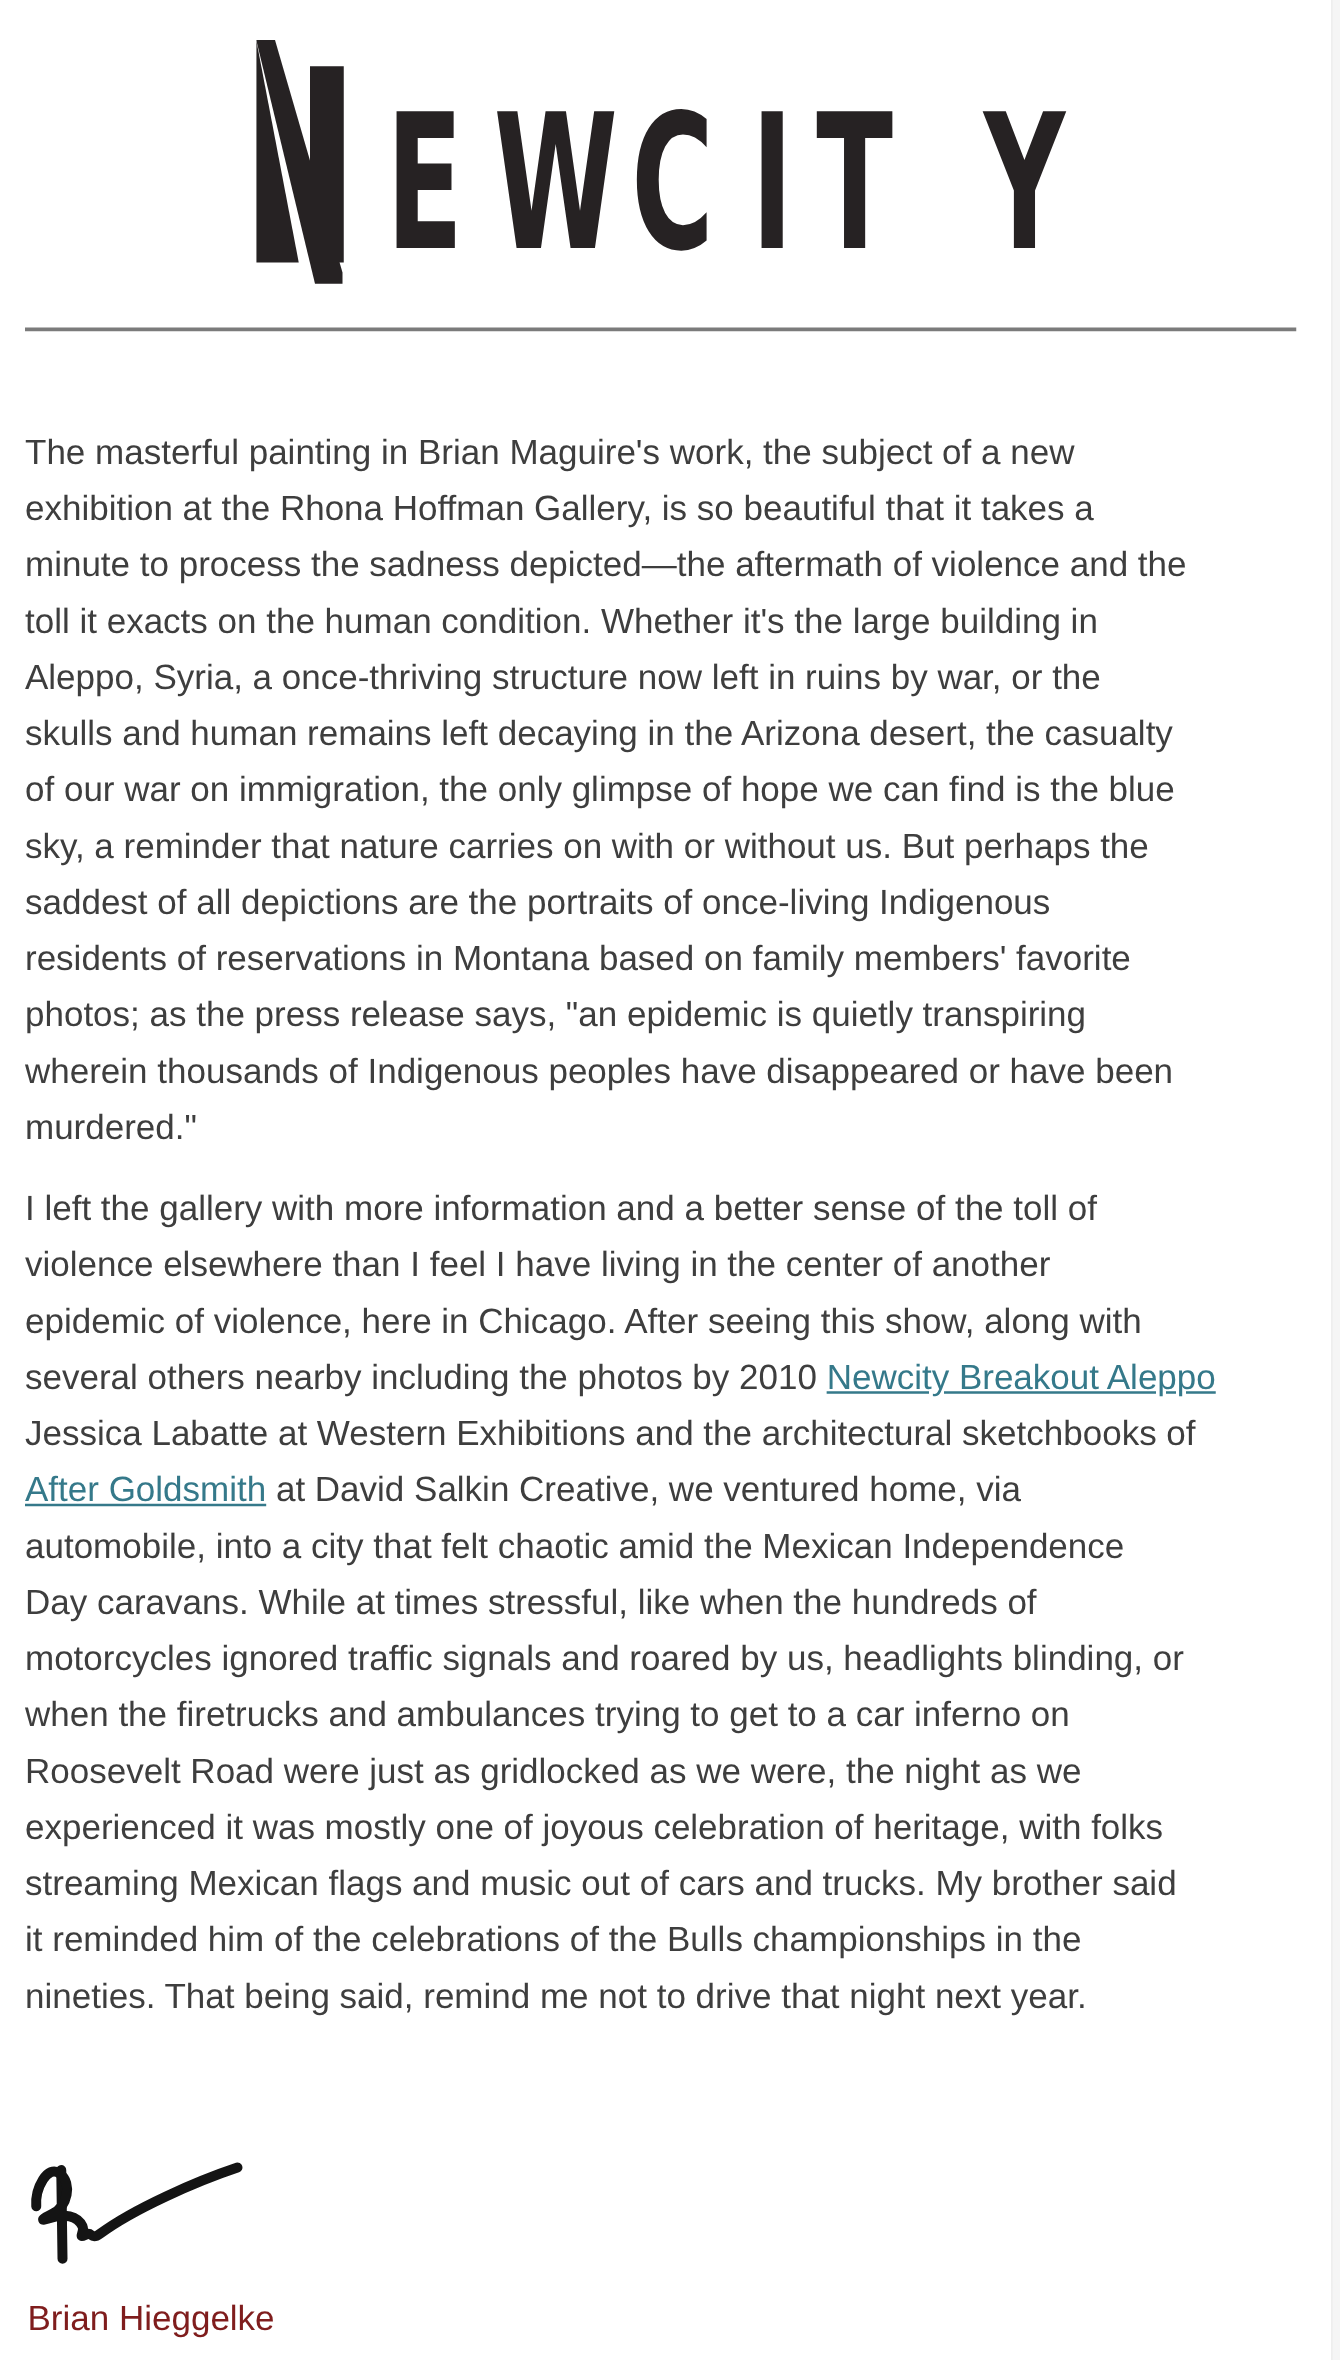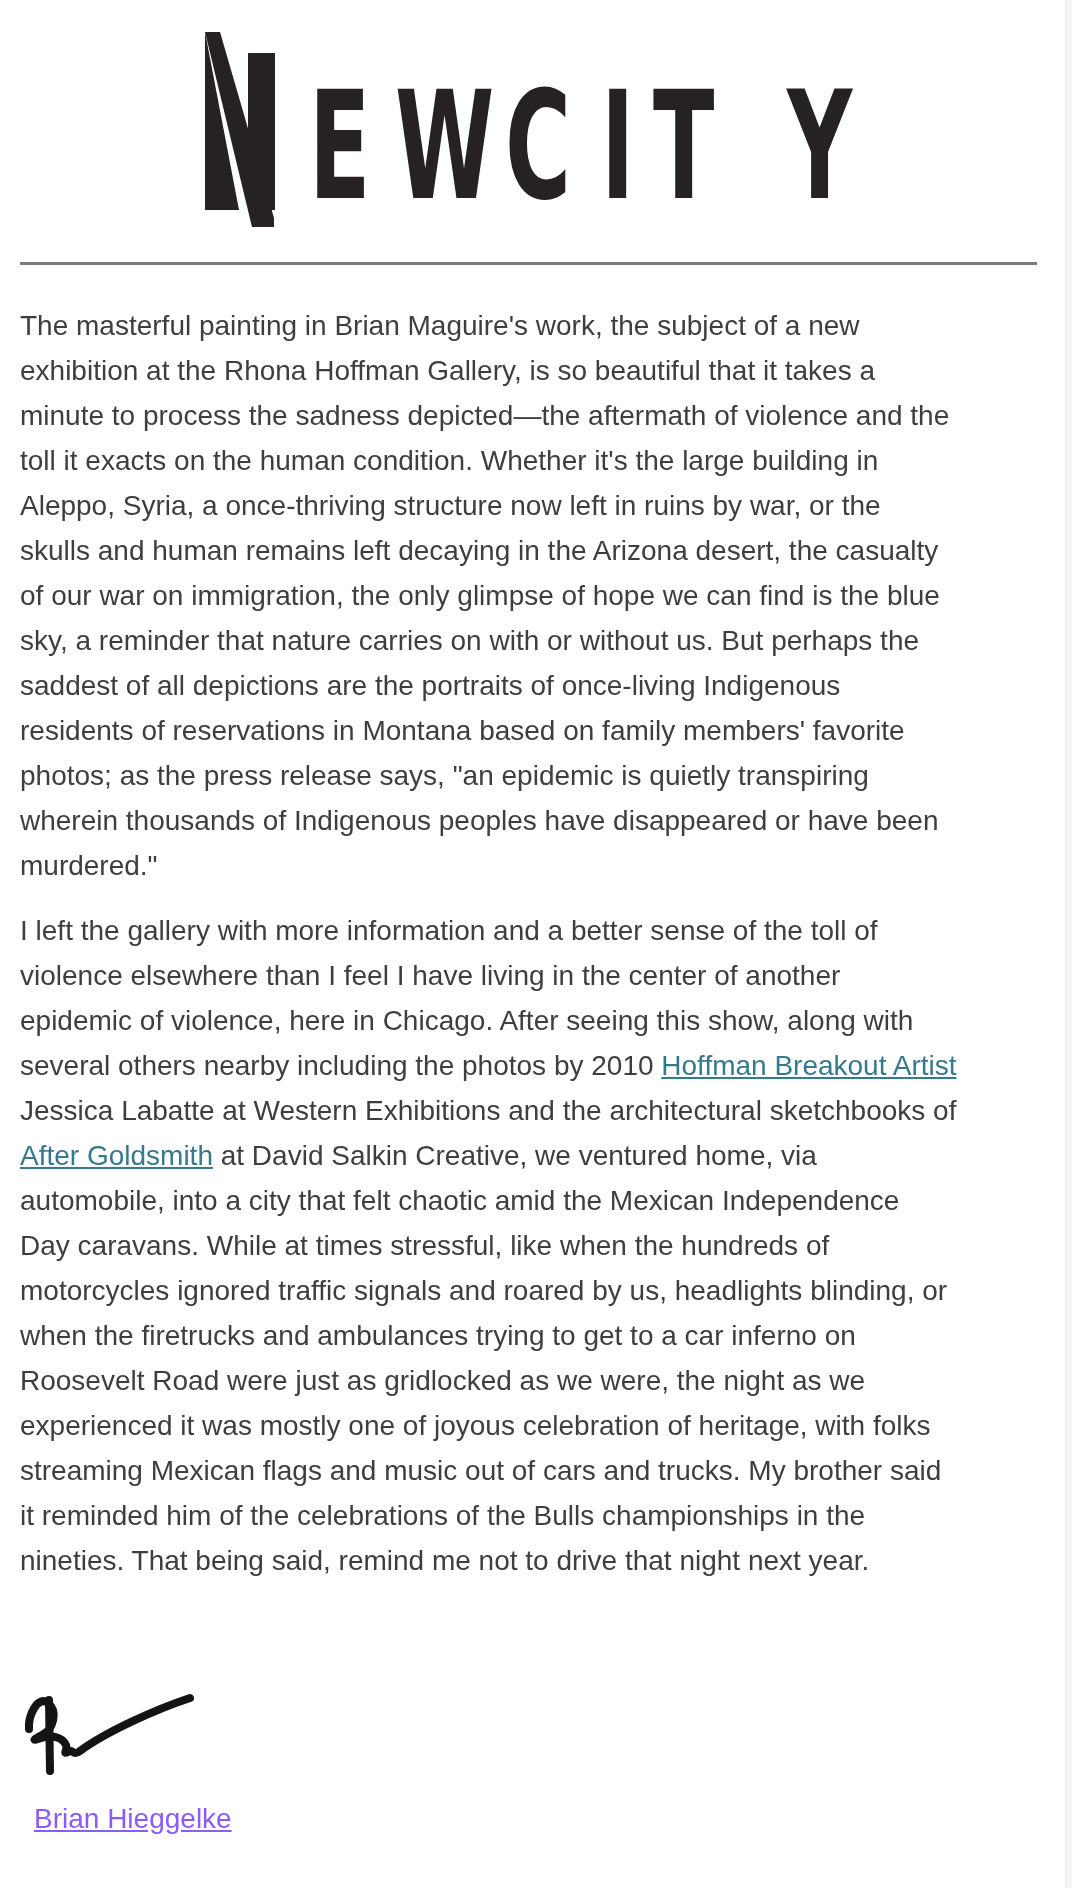--- a/index.html
+++ b/index.html
@@ -22,21 +22,21 @@
     width: 660px;
     height: 200px;
   }
   hr.divider {
     border: none;
     border-top: 3px solid #7b7b7b;
     width: 1017px;
     margin: 32px 0 0 0;
   }
   .article {
-    margin-top: 38px; 
+    margin-top: 74px; 
     width: 1030px;
     color: #3e3e3e;
     font-size: 28px;
     line-height: 45px;
   }
   .article p {
     white-space: pre-wrap;
     margin: 0 0 20px 0;
   }
   .article a {
@@ -45,25 +45,24 @@
     text-decoration-color: #35798a;
     cursor: pointer;
   }
   .sig-svg {
     display: block;
     margin: 104px 0 0 2px;
     width: 180px;
     height: 90px;
   }
   .author-name {
-    margin: 25px 0 0 14px;
-    color: #8b5cf6;
+    margin: 25px 0 0 2px;
+    color: #7f1d1d;
     font-size: 28px;
     line-height: 34px;
-    text-decoration: underline;
   }
   .edge-strip {
     position: absolute;
     top: 0;
     right: 0;
     width: 7px;
     height: 100%;
     background: #f5f5f5;
     border-left: 1px solid #ebebeb;
   }
@@ -104,21 +103,21 @@
 of our war on immigration, the only glimpse of hope we can find is the blue
 sky, a reminder that nature carries on with or without us. But perhaps the
 saddest of all depictions are the portraits of once-living Indigenous
 residents of reservations in Montana based on family members' favorite
 photos; as the press release says, "an epidemic is quietly transpiring
 wherein thousands of Indigenous peoples have disappeared or have been
 murdered."</span></p>
       <p><span>I left the gallery with more information and a better sense of the toll of
 violence elsewhere than I feel I have living in the center of another
 epidemic of violence, here in Chicago. After seeing this show, along with
-several others nearby including the photos by 2010 </span><a href="#">Hoffman Breakout Artist</a><span>
+several others nearby including the photos by 2010 </span><a href="#">Newcity Breakout Aleppo</a><span>
 Jessica Labatte at Western Exhibitions and the architectural sketchbooks of
 </span><a href="#">After Goldsmith</a><span> at David Salkin Creative, we ventured home, via
 automobile, into a city that felt chaotic amid the Mexican Independence
 Day caravans. While at times stressful, like when the hundreds of
 motorcycles ignored traffic signals and roared by us, headlights blinding, or
 when the firetrucks and ambulances trying to get to a car inferno on
 Roosevelt Road were just as gridlocked as we were, the night as we
 experienced it was mostly one of joyous celebration of heritage, with folks
 streaming Mexican flags and music out of cars and trucks. My brother said
 it reminded him of the celebrations of the Bulls championships in the

